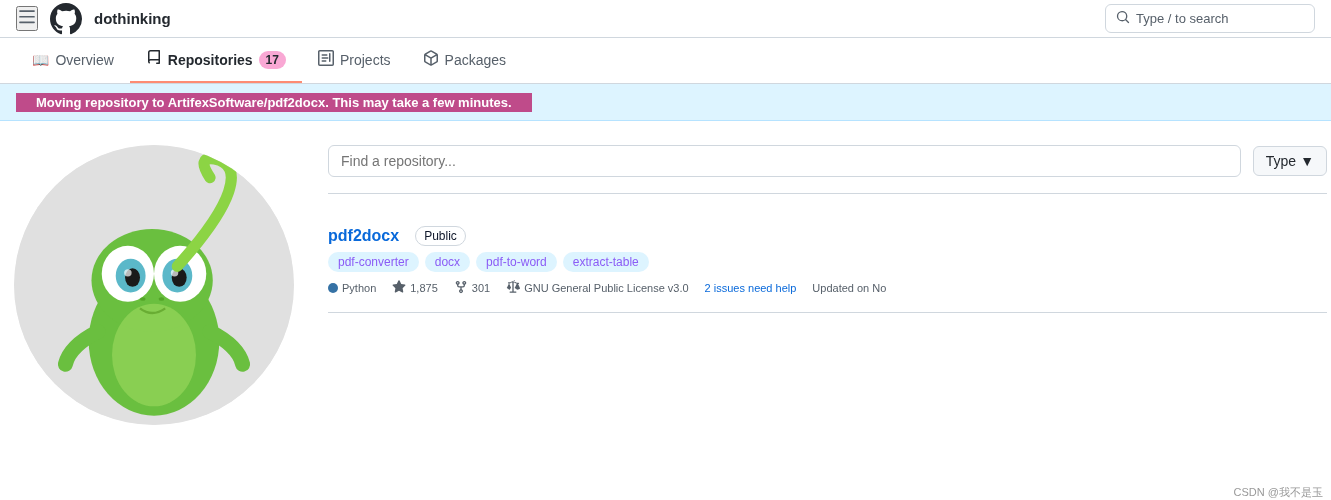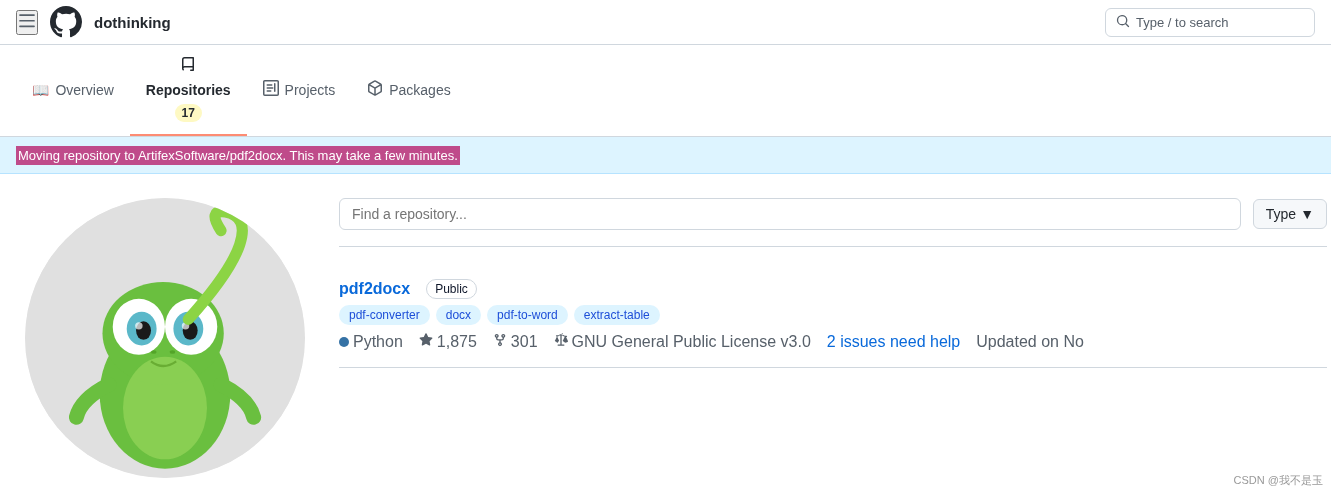--- a/index.html
+++ b/index.html
@@ -5,21 +5,21 @@
     * { box-sizing: border-box; margin: 0; padding: 0; }
     body { font-family: -apple-system, BlinkMacSystemFont, "Segoe UI", Helvetica, Arial, sans-serif; font-size: 14px; color: #24292f; background: #fff; }
 
     
     .header {
       display: flex;
       align-items: center;
       padding: 12px 16px;
       background: #fff;
       border-bottom: 1px solid #d0d7de;
-      height: 45px;
+      height: 38px;
     }
     .header-left { display: flex; align-items: center; gap: 12px; }
     .hamburger-icon { cursor: pointer; color: #57606a; }
     .github-logo { width: 32px; height: 32px; }
     .username-label { font-weight: 600; font-size: 15px; color: #24292f; }
     .header-right { margin-left: auto; }
     .search-box {
       display: flex;
       align-items: center;
       border: 1px solid #d0d7de;
@@ -46,50 +46,50 @@
       display: flex;
       align-items: center;
       gap: 6px;
       padding: 12px 16px;
       font-size: 14px;
       color: #57606a;
       cursor: pointer;
       border-bottom: 2px solid transparent;
       text-decoration: none;
     }
-    .nav-tab.active { color: #24292f; border-bottom-color: #fd8c73; font-weight: 600; flex-direction: column; }
+    .nav-tab.active { color: #24292f; border-bottom-color: #fd8c73; font-weight: 600; }
     .nav-badge {
-      background: #fef9c3;
+      background: #f9a8d4;
       border-radius: 20px;
       padding: 2px 7px;
       font-size: 12px;
       color: #24292f;
     }
 
     
     .moving-banner {
       background: #ddf4ff;
       border-bottom: 1px solid #b6e3ff;
       padding: 10px 16px;
     }
     .moving-banner-text {
       display: inline;
       background: #bf4b8a;
       color: #fff;
-      padding: 2px 2px;
+      padding: 2px 20px;
       font-size: 13px;
+      font-weight: bold;
     }
 
     
     .main-content {
       display: flex;
       padding: 24px 4px;
       gap: 24px;
       background: #fff;
-      margin-left: 11px;
     }
 
     
     .avatar-area {
       width: 300px;
       flex-shrink: 0;
       display: flex;
       align-items: flex-start;
       justify-content: center;
     }
@@ -151,36 +151,36 @@
       border: 1px solid #d0d7de;
       border-radius: 20px;
       padding: 2px 8px;
       font-size: 12px;
       color: #0f172a;
     }
     .repo-description { font-size: 13px; color: #57606a; margin-bottom: 8px; }
     .repo-topics { display: flex; gap: 6px; flex-wrap: wrap; margin-bottom: 8px; }
     .topic-tag {
       background: #ddf4ff;
-      color: #1d4ed8;
+      color: #8b5cf6;
       border-radius: 20px;
       padding: 3px 10px;
       font-size: 12px;
       cursor: pointer;
     }
-    .repo-meta { display: flex; align-items: center; gap: 16px; font-size: 16px; color: #57606a; flex-wrap: wrap; }
+    .repo-meta { display: flex; align-items: center; gap: 16px; font-size: 11px; color: #57606a; flex-wrap: wrap; }
     .repo-meta-item { display: flex; align-items: center; gap: 4px; }
     .lang-dot { width: 10px; height: 10px; border-radius: 50%; background: #3572A5; display: inline-block; }
     .issues-help { color: #0969da; }
     .updated-text { color: #57606a; }
 
     
     .watermark {
       position: fixed;
-      bottom: 12px;
+      bottom: 0;
       right: 8px;
       font-size: 11px;
       color: #999;
       pointer-events: none;
     }
   </style>
 </head>
 <body>
 
 <header class="header">

